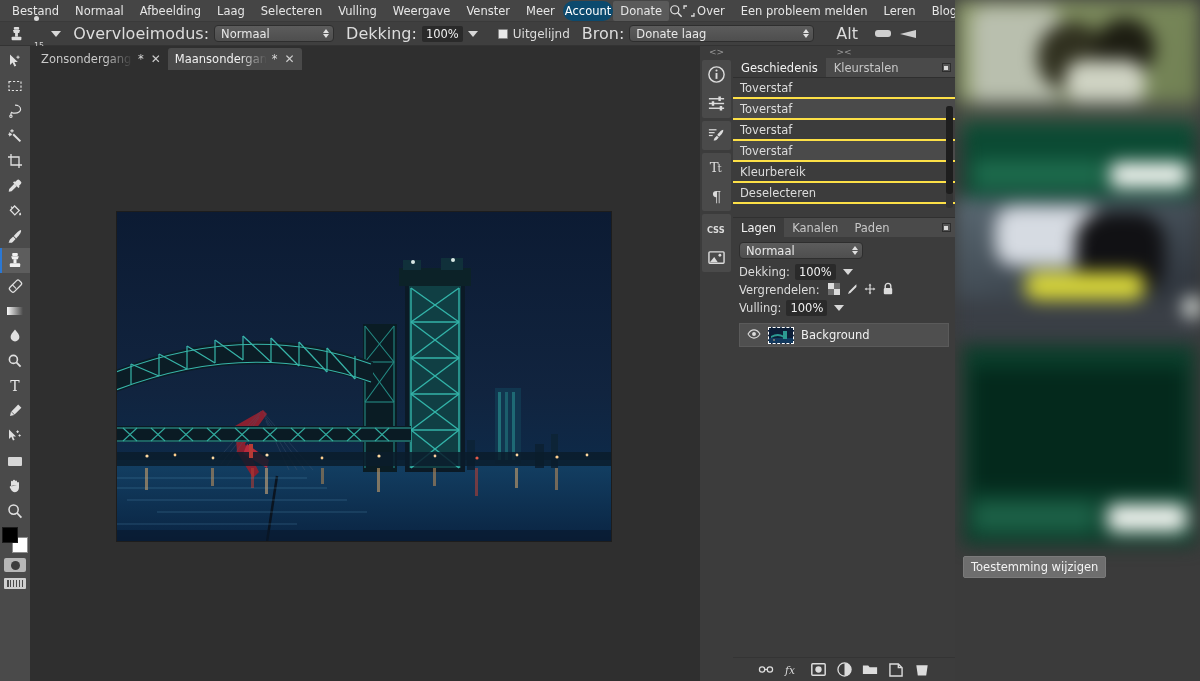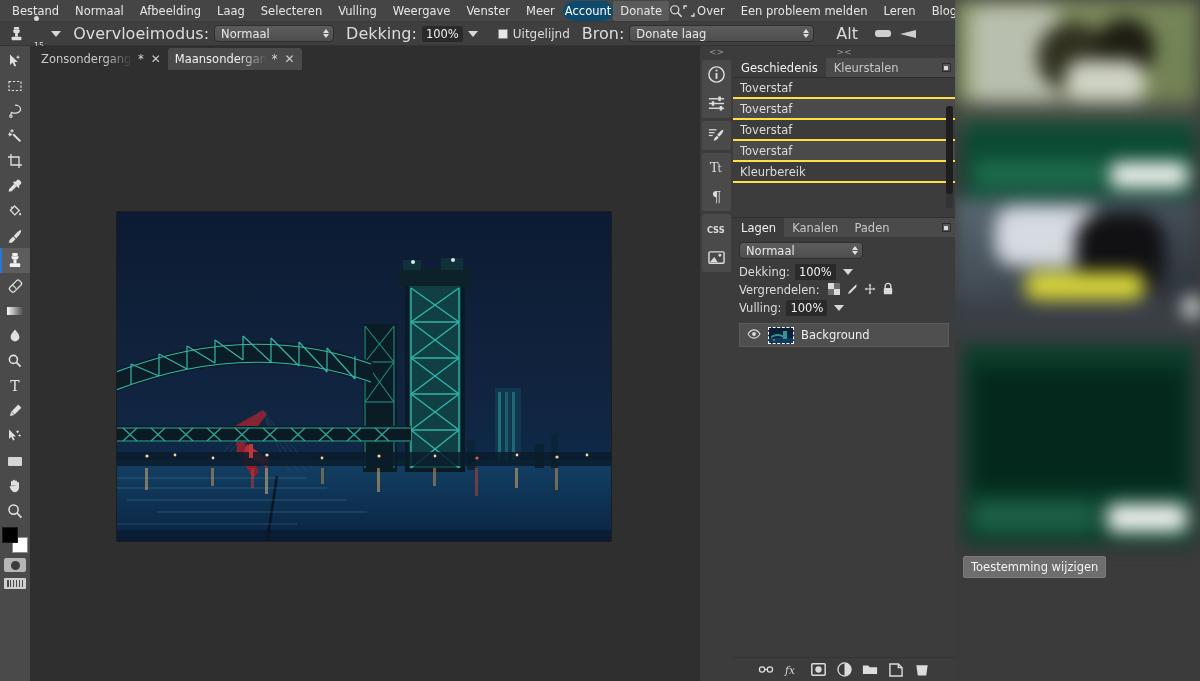--- a/index.html
+++ b/index.html
@@ -752,20 +752,21 @@
               <i></i>
             </span>
           </div>
       </div>
       <div class="history">
         <div class="hist-item">Toverstaf</div>
         <div class="hist-item sel">Toverstaf</div>
         <div class="hist-item">Toverstaf</div>
         <div class="hist-item sel">Toverstaf</div>
         <div class="hist-item">Kleurbereik</div>
+        <div class="hist-item">Deselecteren</div>
         <div class="hist-scroll">
             <i></i>
           </div>
       </div>
 
       <div class="layers-tabs">
         <div class="ptab active">Lagen</div>
         <div class="ptab">Kanalen</div>
         <div class="ptab">Paden</div>
         <div class="pmenu">

